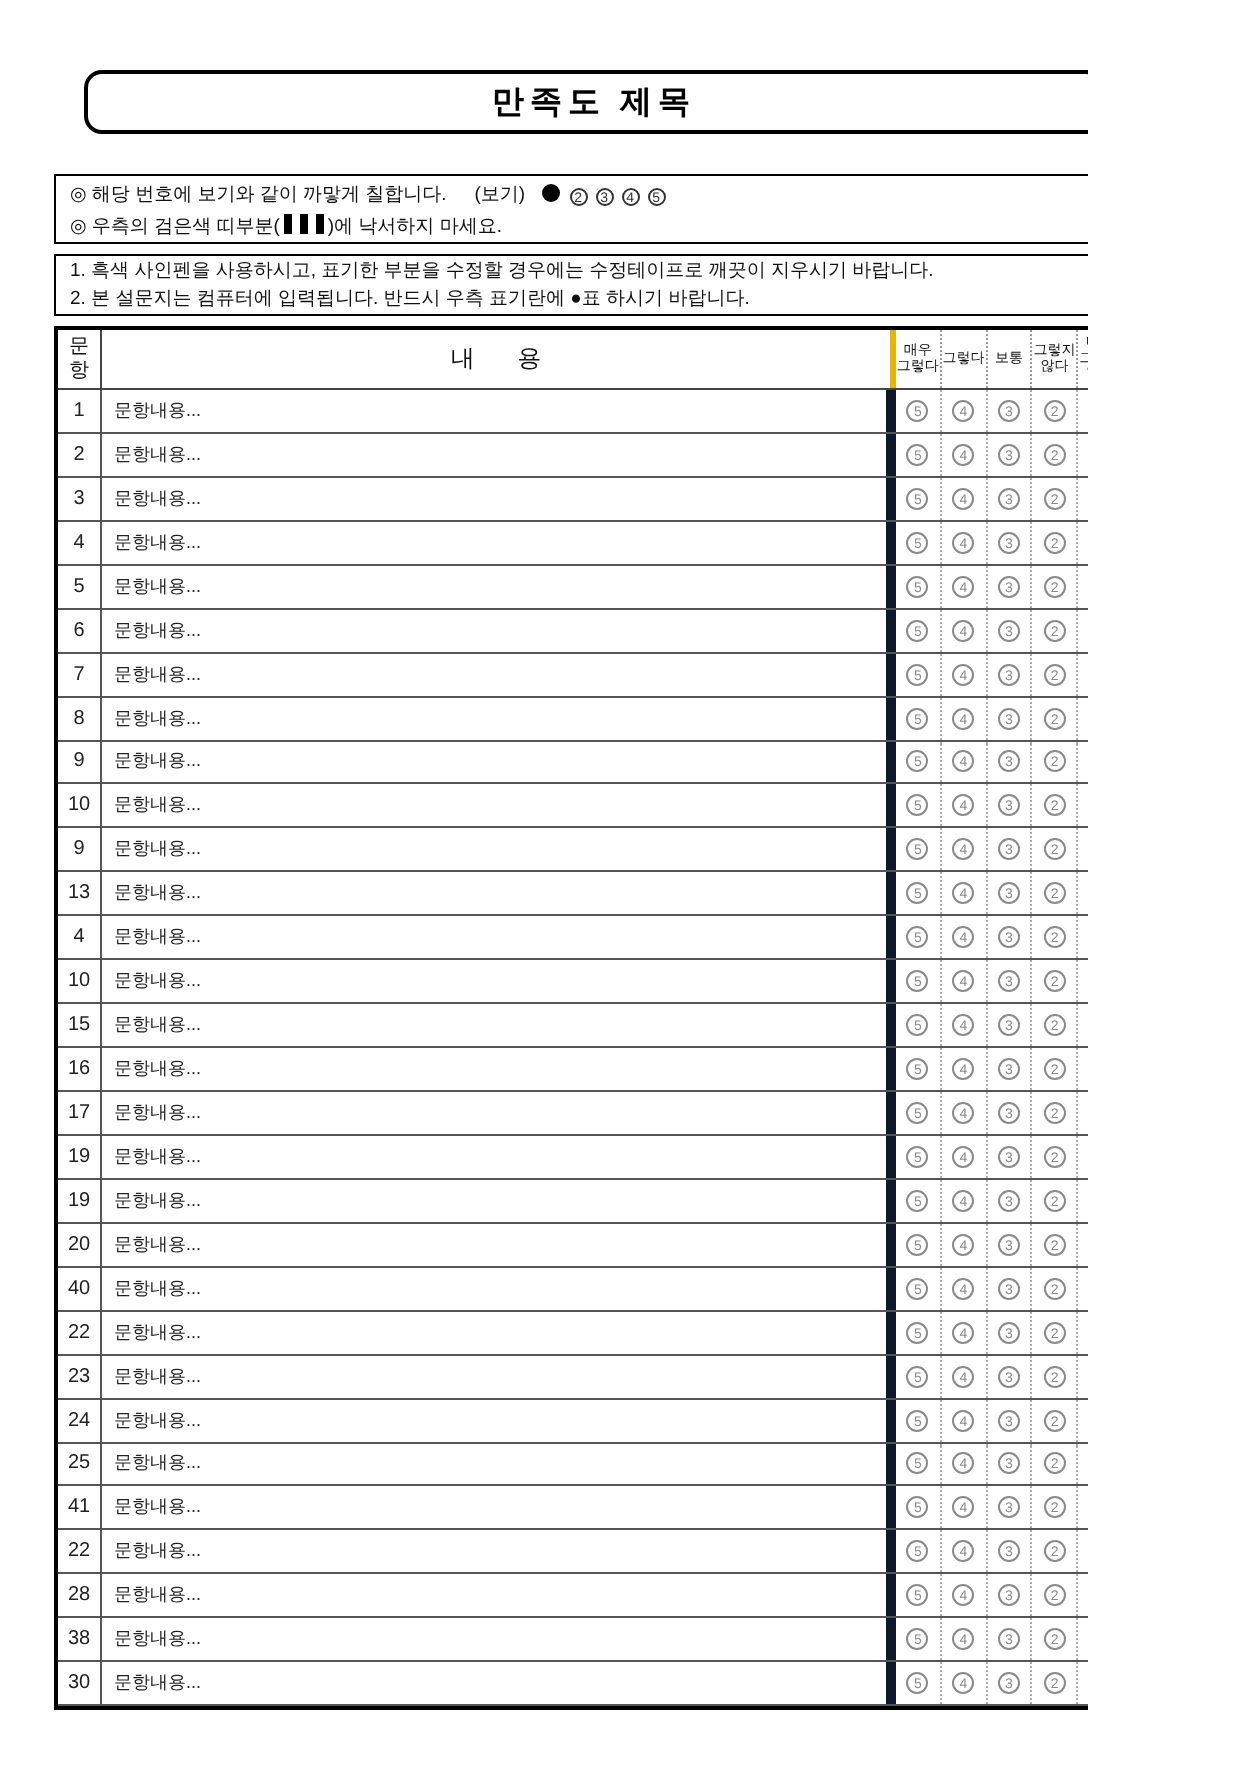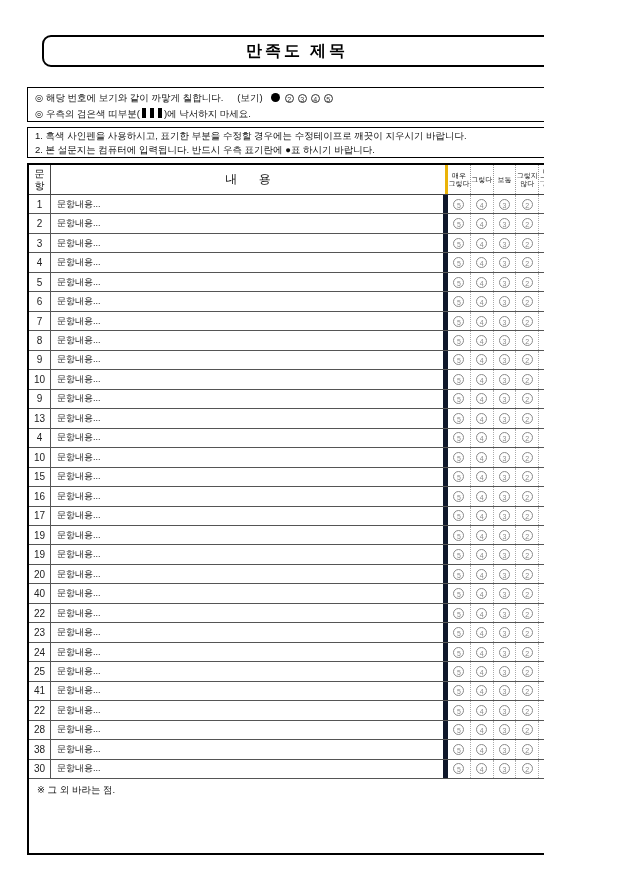--- a/index.html
+++ b/index.html
@@ -657,23 +657,20 @@
             <div class="bubble">3</div>
           </div>
           <div class="cell-opt">
             <div class="bubble">2</div>
           </div>
           <div class="cell-opt">
             <div class="bubble">1</div>
           </div>
         </div>
       </div>
-    <div class="tfoot">
-      <span>※ 그 외 바라는 점.</span>
-    </div>
   </div>
 
   <div class="omr-band"></div>
 
   <div class="omr-rail">
       <div class="omr-mark" style="top: 37px;"></div>
       <div class="omr-mark" style="top: 94px;"></div>
       <div class="omr-mark" style="top: 120px;"></div>
       <div class="omr-mark" style="top: 149px;"></div>
       <div class="omr-mark" style="top: 174px;"></div>

